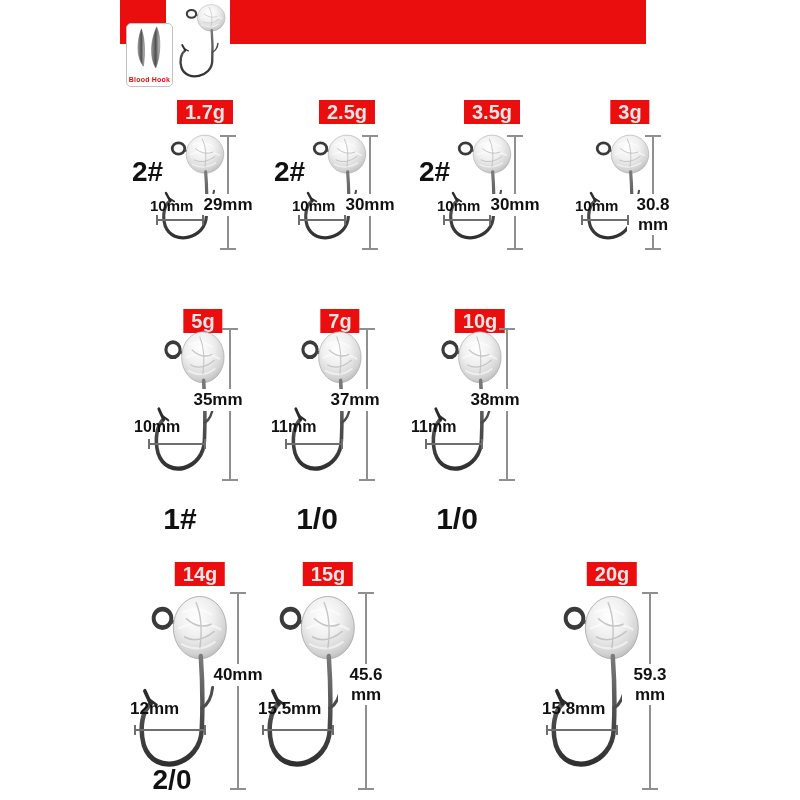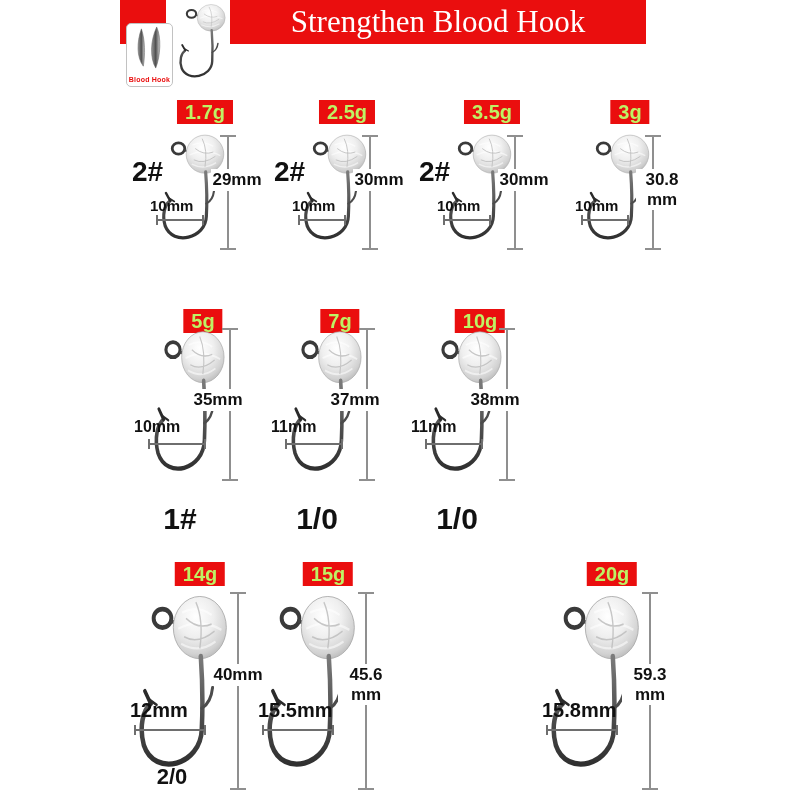--- a/index.html
+++ b/index.html
@@ -16,21 +16,21 @@
   .hdr-jig{position:absolute;left:177px;top:3px;width:58px;height:84px;}
   .logo-box{position:absolute;left:126px;top:23px;width:47px;height:64px;background:#fff;
             border:1px solid #c2c2c2;border-radius:5px;}
   .logo-blades{position:absolute;left:3px;top:2px;width:40px;height:44px;}
   .logo-text{position:absolute;left:0;bottom:3px;width:100%;text-align:center;
              color:var(--red);font-weight:bold;font-size:7px;letter-spacing:0.2px;}
 
   
   .cell{position:absolute;}
   .wlabel{position:absolute;top:4px;transform:translateX(-50%);background:var(--red);
-          color:#bef264;font-weight:bold;font-size:20px;line-height:24px;padding:0 8px;white-space:nowrap;}
+          color:#e5e5e5;font-weight:bold;font-size:20px;line-height:24px;padding:0 8px;white-space:nowrap;}
   .hsize{position:absolute;font-weight:bold;font-size:28px;color:var(--ink);line-height:1;}
   .len{position:absolute;font-weight:bold;font-size:17px;color:var(--ink);background:#fff;
        text-align:center;line-height:1.15;padding:1px 0;}
   .gap{position:absolute;font-weight:bold;color:var(--ink);white-space:nowrap;line-height:1;}
   .jig{position:absolute;}
   .measure-v{position:absolute;width:16px;
      background:
        linear-gradient(var(--meas),var(--meas)) top center/100% 2px no-repeat,
        linear-gradient(var(--meas),var(--meas)) bottom center/100% 2px no-repeat,
        linear-gradient(var(--meas),var(--meas)) center/2px 100% no-repeat;}
@@ -39,21 +39,21 @@
        linear-gradient(var(--meas2),var(--meas2)) left center/2px 100% no-repeat,
        linear-gradient(var(--meas2),var(--meas2)) right center/2px 100% no-repeat,
        linear-gradient(var(--meas2),var(--meas2)) center/100% 2px no-repeat;}
 
   
   .r1{top:96px;width:150px;height:196px;}
   .r1.c1{left:120px}.r1.c2{left:262px}.r1.c3{left:407px}.r1.c4{left:545px}
   .r1 .wlabel{left:85px;}
   .r1 .jig{left:39px;top:37px;width:78px;height:120px;}
   .r1 .measure-v{left:100px;top:39px;height:115px;}
-  .r1 .len{left:82px;width:52px;top:73px;margin-left:9px;}
+  .r1 .len{left:82px;width:52px;top:98px;}
   .r1 .gap{left:30px;width:60px;top:102px;font-size:15px;}
   .r1 .measure-h{left:36px;width:48px;top:119px;}
   .r1 .hsize{left:12px;top:62px;}
 
   
   .r2{top:292px;width:160px;height:252px;}
   .r2.c1{left:118px}.r2.c2{left:255px}.r2.c3{left:395px}.r2.c4{left:530px}
   .r2 .wlabel{left:85px;top:17px;}
   .r2 .jig{left:33px;top:37px;width:88px;height:160px;}
   .r2 .measure-v{left:104px;top:36px;height:153px;}
@@ -62,23 +62,23 @@
   .r2 .measure-h{left:30px;width:58px;top:147px;}
   .r2 .hsize{left:22px;width:80px;text-align:center;top:212px;font-size:30px;}
 
   
   .r3{top:544px;width:170px;height:256px;}
   .r3.c1{left:112px}.r3.c2{left:240px}.r3.c3{left:382px}.r3.c4{left:524px}
   .r3 .wlabel{left:88px;top:18px;text-align:center;}
   .r3 .jig{left:23px;top:49px;width:110px;height:196px;}
   .r3 .measure-v{left:118px;top:48px;height:198px;}
   .r3 .len{left:98px;width:56px;top:120px;}
-  .r3 .gap{left:18px;width:84px;top:156px;font-size:20px;}
+  .r3 .gap{left:18px;width:84px;top:156px;font-size:17px;}
   .r3 .measure-h{left:22px;width:72px;top:181px;}
-  .r3 .hsize{left:20px;width:80px;text-align:center;top:222px;font-size:22px;}
+  .r3 .hsize{left:20px;width:80px;text-align:center;top:222px;font-size:28px;}
 </style>
 </head>
 <body>
 
 <svg width="0" height="0" style="position:absolute" aria-hidden="true">
   <defs>
     <radialGradient id="ballGrad" cx="42%" cy="32%" r="75%">
       <stop offset="0%" stop-color="#ffffff"></stop>
       <stop offset="45%" stop-color="#efefef"></stop>
       <stop offset="80%" stop-color="#d2d2d2"></stop>
@@ -114,21 +114,20 @@
   </defs>
 </svg>
 
 <div id="page">
 
   <div class="banner"></div>
   <div class="hdr-patch"></div>
   <svg class="hdr-jig" viewBox="0 0 112 170" preserveAspectRatio="none">
       <use href="#jig"></use>
     </svg>
-  <div class="title">Strengthen Blood Hook</div>
   <div class="logo-box">
     <svg class="logo-blades" viewBox="0 0 40 46">
         <use href="#blades"></use>
       </svg>
     <div class="logo-text">Blood Hook</div>
   </div>
 
   <div class="cell r1 c1">
     <div class="wlabel">1.7g</div>
     <div class="hsize">2#</div>

